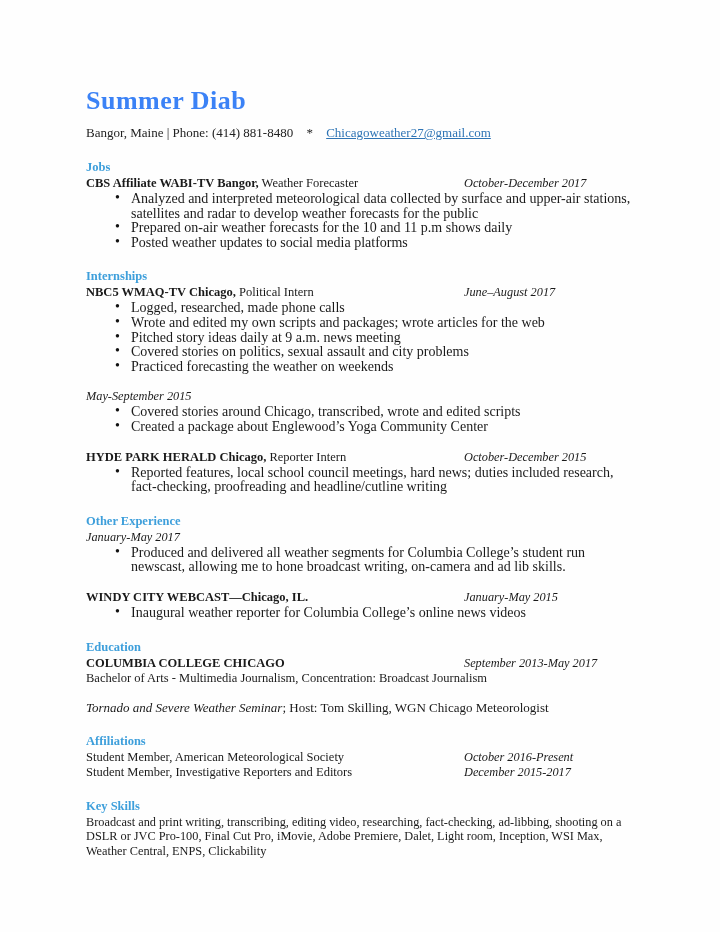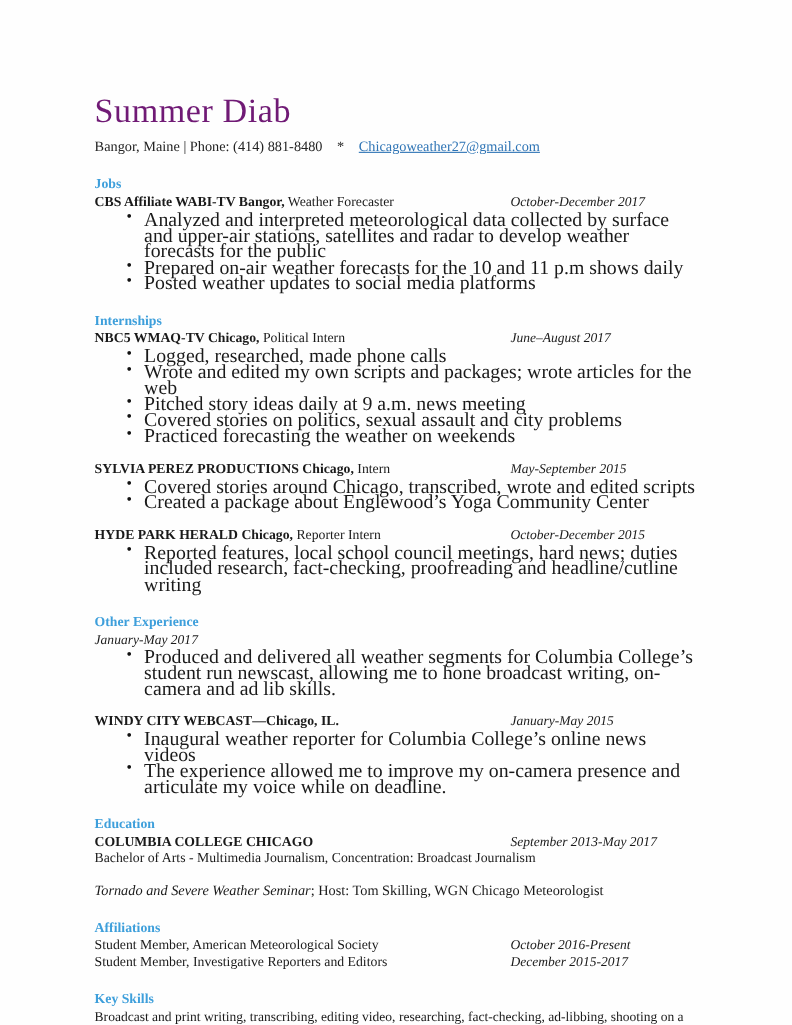--- a/index.html
+++ b/index.html
@@ -6,38 +6,38 @@
   body{
     width:720px;height:932px;background:#fcfcfc;
     font-family:"Liberation Serif", serif;color:#1a1a1a;
     -webkit-font-smoothing:antialiased;
   }
   .page{
     position:relative;width:720px;height:932px;background:#fefefe;
     box-sizing:border-box;padding:84px 84px 0 86px;overflow:hidden;
   }
   .name{
-    font-size:31px;font-weight:normal;color:#701a75;line-height:34px;margin:0;
+    font-size:26px;font-weight:bold;color:#3b82f6;line-height:34px;margin:0;
     letter-spacing:.5px;
   }
   .contact{font-size:13px;margin-top:7px;color:#222;}
   .contact .sep{margin:0 10px;}
   .email-link{color:#2e74b5;text-decoration:underline;cursor:pointer;}
   .section{margin-top:19px;}
   .sec-heading{font-size:12.5px;font-weight:bold;color:#3e9fdb;margin:0 0 1px 0;}
   .entry{margin-top:0;}
   .entry + .entry{margin-top:15px;}
   .entry-head{display:flex;font-size:12.5px;line-height:15px;}
   .entry-title{flex:1;padding-right:6px;}
   .org{font-weight:bold;}
   .role{font-weight:normal;}
   .date{width:172px;flex-shrink:0;font-style:italic;font-size:12.3px;}
   ul.bullets{margin:1px 0 0 0;padding:0 0 0 27px;list-style:none;}
   ul.bullets li{
-    position:relative;padding-left:18px;font-size:18px;line-height:14.6px;
+    position:relative;padding-left:18px;font-size:14px;line-height:14.6px;
   }
   ul.bullets li::before{
     content:"\2022";position:absolute;left:2px;top:-1px;font-size:14px;color:#111;
   }
   .edu-line{font-size:12.5px;line-height:15px;}
   .seminar{font-size:13px;line-height:15px;margin-top:14px;}
   .it{font-style:italic;}
   .aff-row{display:flex;font-size:12.5px;line-height:15px;}
   .aff-row .aff-text{flex:1;padding-right:6px;}
   .skills-text{font-size:12.3px;line-height:14.8px;margin-top:1px;}
@@ -85,23 +85,20 @@
         <li>Logged, researched, made phone calls</li>
         <li>Wrote and edited my own scripts and packages; wrote articles for the web</li>
         <li>Pitched story ideas daily at 9 a.m. news meeting</li>
         <li>Covered stories on politics, sexual assault and city problems</li>
         <li>Practiced forecasting the weather on weekends</li>
       </ul>
     </div>
 
     <div class="entry">
       <div class="entry-head">
-        <div class="entry-title">
-          <span class="org">SYLVIA PEREZ PRODUCTIONS Chicago,</span><span class="role"> Intern</span>
-        </div>
         <div class="date">May-September 2015</div>
       </div>
       <ul class="bullets">
         <li>Covered stories around Chicago, transcribed, wrote and edited scripts</li>
         <li>Created a package about Englewood’s Yoga Community Center</li>
       </ul>
     </div>
 
     <div class="entry">
       <div class="entry-head">
@@ -130,21 +127,20 @@
 
     <div class="entry">
       <div class="entry-head">
         <div class="entry-title">
           <span class="org">WINDY CITY WEBCAST—Chicago, IL.</span>
         </div>
         <div class="date">January-May 2015</div>
       </div>
       <ul class="bullets">
         <li>Inaugural weather reporter for Columbia College’s online news videos</li>
-        <li>The experience allowed me to improve my on-camera presence and articulate my voice while on deadline.</li>
       </ul>
     </div>
   </div>
 
   <div class="section">
     <div class="sec-heading">Education</div>
     <div class="entry-head">
       <div class="entry-title">
         <span class="org">COLUMBIA COLLEGE CHICAGO</span>
       </div>

